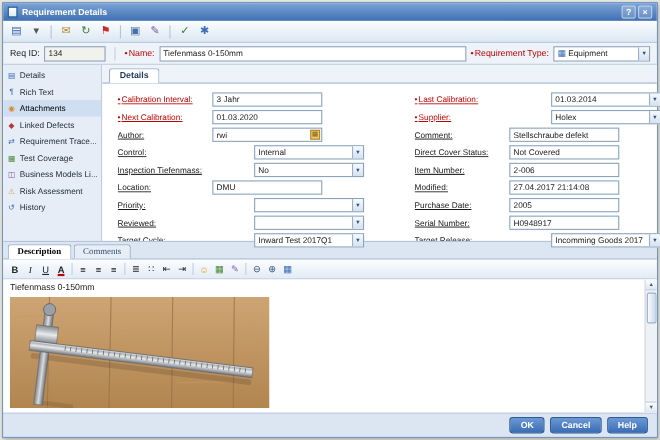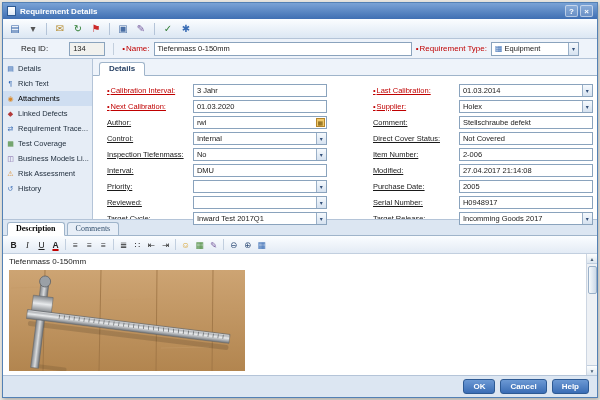--- a/index.html
+++ b/index.html
@@ -9,46 +9,46 @@
 
   .titlebar { flex:0 0 16px; background:linear-gradient(#7aa3d6,#3f6fb3); color:#fff; display:flex; align-items:center; gap:4px; padding:0 4px; font-weight:bold; }
   .title-icon { width:9px; height:10px; background:linear-gradient(#ffffff,#dce8f5); border:1px solid #2d5a94; }
   .title-btns { margin-left:auto; display:flex; gap:2px; }
   .tbtn { width:13px; height:12px; line-height:11px; text-align:center; font-weight:bold; color:#fff; background:rgba(255,255,255,.18); border:1px solid rgba(255,255,255,.5); border-radius:2px; }
 
   .toolbar { flex:0 0 20px; background:linear-gradient(#fbfdff,#dce7f3); border-bottom:1px solid #b4c4d8; display:flex; align-items:center; padding:0 4px; gap:2px; }
   .ticon { width:16px; height:15px; display:flex; align-items:center; justify-content:center; font-size:10px; }
   .tsep { width:1px; height:12px; background:#b4c4d8; margin:0 3px; }
 
-  .headerrow { flex:0 0 20px; background:#eef3fa; border-bottom:1px solid #b4c4d8; display:flex; align-items:center; padding:0 18px; gap:4px; }
+  .headerrow { flex:0 0 20px; background:#eef3fa; border-bottom:1px solid #b4c4d8; display:flex; align-items:center; padding:0 6px; gap:4px; }
   .hlabel { white-space:nowrap; }
   .req { color:#c00000; }
   .reqdot { color:#c00000; margin-right:1px; }
   .field { height:14px; background:#fff; border:1px solid #8aa3bd; display:flex; align-items:center; padding:0 3px; position:relative; overflow:hidden; }
-  .reqid { width:36px; background:#f1f1ee;margin-left:17px; }
+  .reqid { width:56px; background:#f1f1ee; }
   .hsep { width:1px; height:12px; background:#c3cfdd; margin:0 4px; }
   .namefield { flex:1; }
   .typecombo { width:88px; padding-right:11px; gap:2px; }
   .typeicon { color:#3a6db5; font-size:8px; }
   .combo-arrow { position:absolute; right:0; top:0; bottom:0; width:10px; background:linear-gradient(#f5f9fd,#d6e2f0); border-left:1px solid #9ab0c8; display:flex; align-items:center; justify-content:center; font-size:6px; color:#33507a; }
 
   .main { flex:1; display:flex; min-height:0; background:#fff; }
   .sidebar { flex:0 0 84px; background:#e6edf6; border-right:1px solid #b4c4d8; padding-top:2px; }
   .sbitem { height:15px; display:flex; align-items:center; gap:3px; padding:0 3px; white-space:nowrap; overflow:hidden; font-size:7.5px; color:#22303f; }
   .sbitem.active { font-weight:normal; background:#cfdef1; color:#000; }
   .sbicon { width:9px; flex:0 0 9px; text-align:center; font-size:7px; }
   .formpanel { flex:1; display:flex; flex-direction:column; background:#fff; min-width:0; }
   .tabstrip { flex:0 0 17px; background:#eef3fa; border-bottom:1px solid #9fb4ca; display:flex; align-items:flex-end; padding:2px 0 0 6px; }
   .tab { border:1px solid #9fb4ca; background:#fff; padding:1px 9px 2px; border-radius:3px 3px 0 0; margin-bottom:-1px; border-bottom:1px solid #fff; font-weight:bold; color:#1f3a5f; }
   .formarea { flex:1; padding:7px 6px 0 14px; display:flex; gap:46px; }
   .fcol { display:flex; flex-direction:column; gap:1.5px; }
   .frow { display:flex; align-items:center; height:14.5px; }
   .flabel { width:86px; flex:0 0 86px; font-size:7.5px; white-space:nowrap; overflow:hidden;text-decoration:underline; }
-  .ffield { width:134px; height:13px; border:1px solid #8aa3bd; background:#fff; display:flex; align-items:center; padding:0 3px; position:relative; overflow:hidden; }
-  .ffield.combo { padding-right:11px; }
+  .ffield { width:100px; height:13px; border:1px solid #8aa3bd; background:#fff; display:flex; align-items:center; padding:0 3px; position:relative; overflow:hidden; }
+  .ffield.combo { padding-right:11px;margin-left:38px; }
   .fval { white-space:nowrap; font-size:7.5px; }
   .user-btn { position:absolute; right:1px; top:1px; width:9px; height:9px; background:#f0c96a; border:1px solid #b5852a; color:#7a5a10; font-size:6px; line-height:8px; text-align:center; }
 
   .bottompanel { flex:0 0 156px; border-top:1px solid #b4c4d8; background:#e6edf6; display:flex; flex-direction:column; }
   .btabs { flex:0 0 16px; display:flex; align-items:flex-end; padding:2px 0 0 4px; gap:2px; background:#dce6f2; border-bottom:1px solid #9fb4ca; }
   .btab { border:1px solid #9fb4ca; border-bottom:none; background:#e7eef7; padding:1px 8px 2px; border-radius:3px 3px 0 0; color:#33506e;font-family:Liberation Serif, serif; }
   .btab.active { background:#fff; font-weight:bold; margin-bottom:-1px; border-bottom:1px solid #fff; color:#000; }
   .rtoolbar { flex:0 0 18px; background:linear-gradient(#fbfdff,#e3ebf5); border-bottom:1px solid #c2cfdf; display:flex; align-items:center; padding:0 4px; gap:1px; }
   .rticon { min-width:13px; height:13px; display:flex; align-items:center; justify-content:center; font-size:8.5px; color:#222; }
   .boldg { font-weight:bold; }
@@ -186,21 +186,21 @@
               </div>
             </div>
             <div class="frow">
               <span class="flabel"><span>Inspection Tiefenmass:</span></span>
               <div class="ffield combo">
                 <span class="fval">No</span>
                 <span class="combo-arrow">▾</span>
               </div>
             </div>
             <div class="frow">
-              <span class="flabel"><span>Interval:</span></span>
+              <span class="flabel"><span>Location:</span></span>
               <div class="ffield">
                 <span class="fval">DMU</span>
               </div>
             </div>
             <div class="frow">
               <span class="flabel"><span>Priority:</span></span>
               <div class="ffield combo">
                 <span class="fval"></span>
                 <span class="combo-arrow">▾</span>
               </div>

